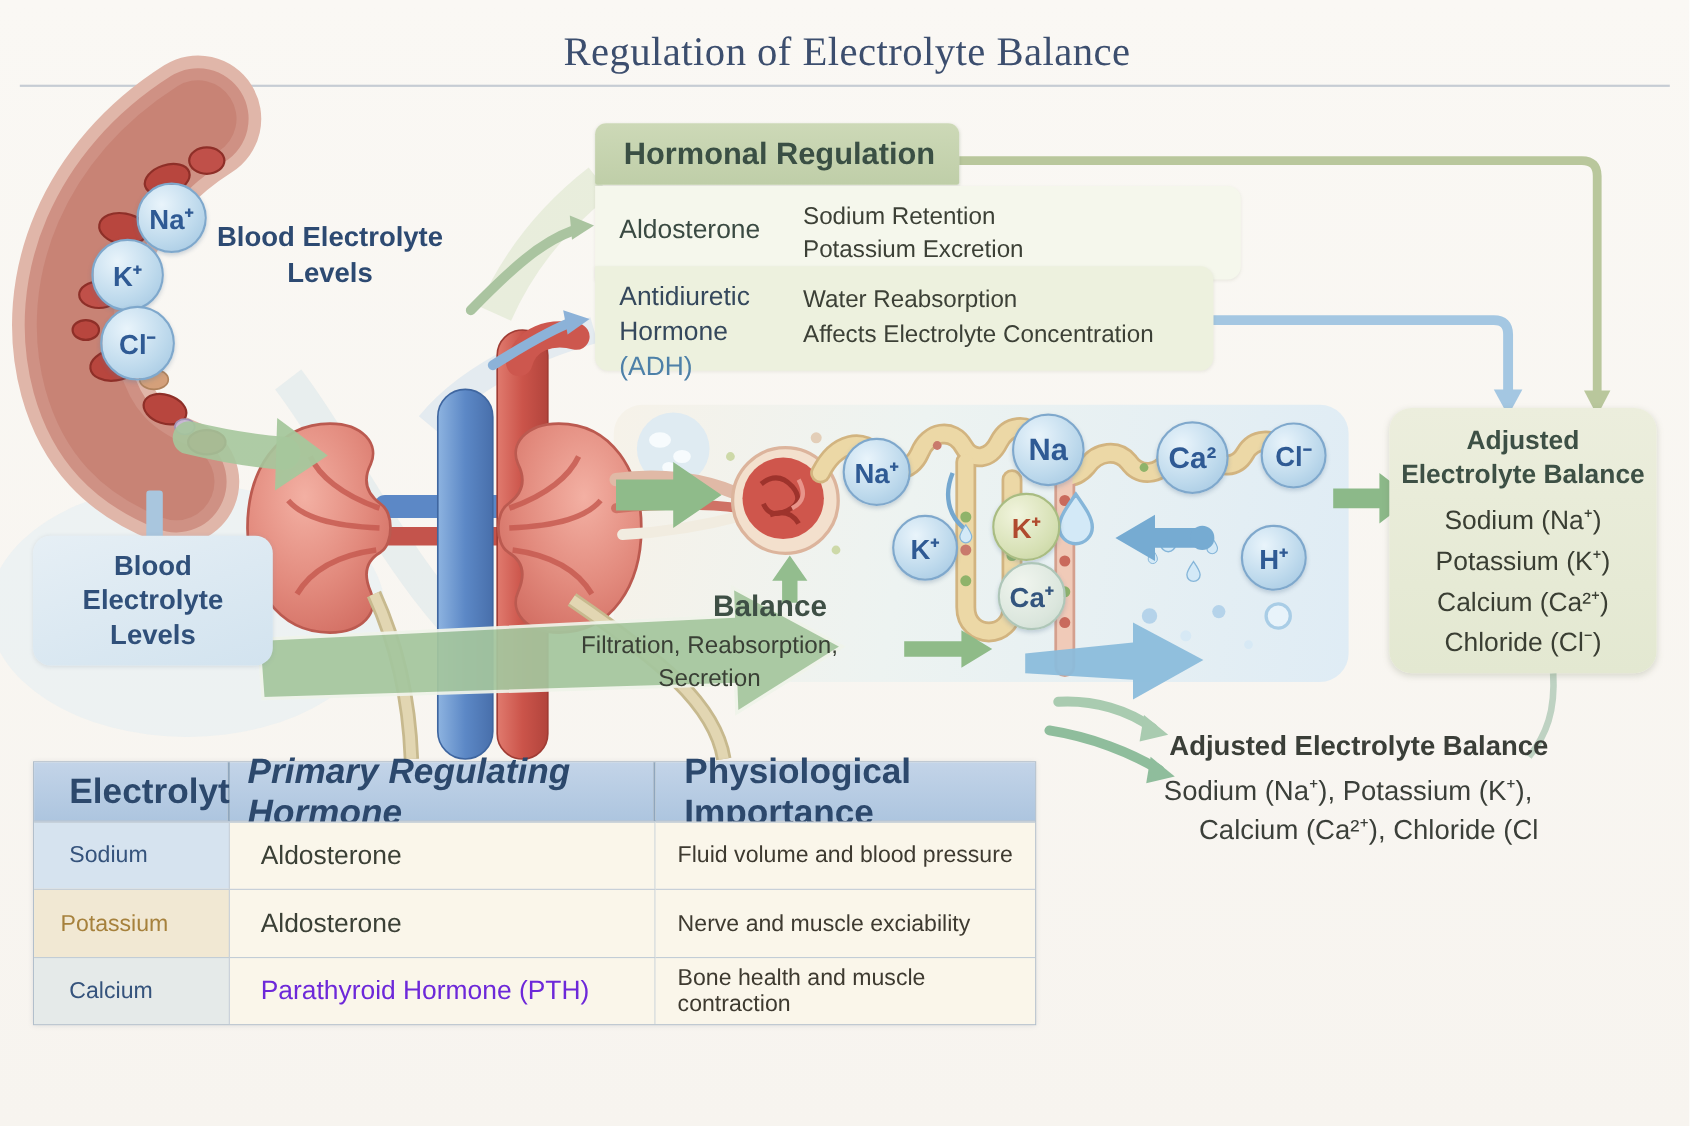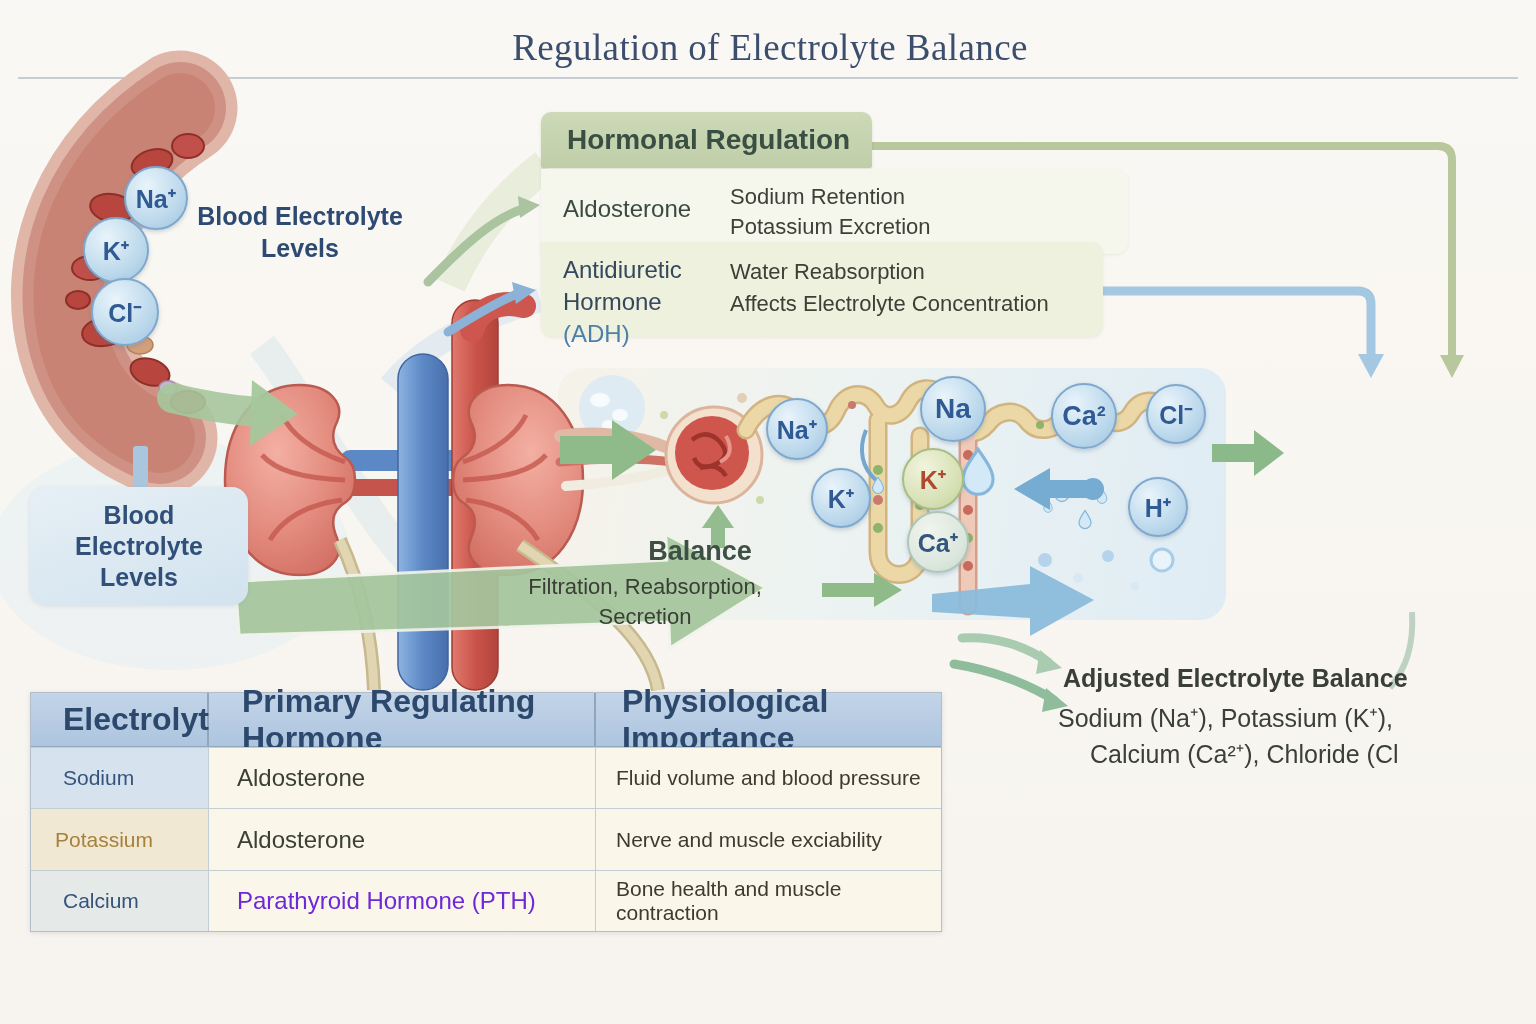--- a/index.html
+++ b/index.html
@@ -289,28 +289,38 @@
     <div class="effects" style="top:14px;line-height:32px;">
       <div>Water Reabsorption</div>
       <div>Affects Electrolyte Concentration</div>
     </div>
   </div>
 
   <div class="lbl kidneys-label">Balance</div>
   <div class="lbl kf" style="top:574px;">Filtration, Reabsorption,</div>
   <div class="lbl kf" style="top:604px;">Secretion</div>
 
+  <div class="abs adj-box">
+    <div class="adj-title">Adjusted</div>
+    <div class="adj-title">Electrolyte Balance</div>
+    <div style="margin-top:8px;">
+      <div class="adj-item">Sodium (Na⁺)</div>
+      <div class="adj-item">Potassium (K⁺)</div>
+      <div class="adj-item">Calcium (Ca²⁺)</div>
+      <div class="adj-item">Chloride (Cl⁻)</div>
+    </div>
+  </div>
 
   <div class="lbl note-title" style="left:1063px;top:664px;">Adjusted Electrolyte Balance</div>
   <div class="lbl note-line" style="left:1058px;top:700px;">Sodium (Na⁺), Potassium (K⁺),</div>
   <div class="lbl note-line" style="left:1090px;top:736px;">Calcium (Ca²⁺), Chloride (Cl</div>
 
   <div class="abs etable">
     <div class="cell th" style="padding-left:32px;">Electrolyte</div>
-    <div class="cell th" style="padding-left:33px;">Primary Regulating Hormone</div>
+    <div class="cell th" style="padding-left:16px;font-style:italic;">Primary Regulating Hormone</div>
     <div class="cell th" style="padding-left:26px;">Physiological Importance</div>
 
     <div class="cell c-el bg-blue1">Sodium</div>
     <div class="cell c-h">Aldosterone</div>
     <div class="cell c-i">Fluid volume and blood pressure</div>
 
     <div class="cell c-el bg-tan t-gold">Potassium</div>
     <div class="cell c-h">Aldosterone</div>
     <div class="cell c-i">Nerve and muscle exciability</div>
 

